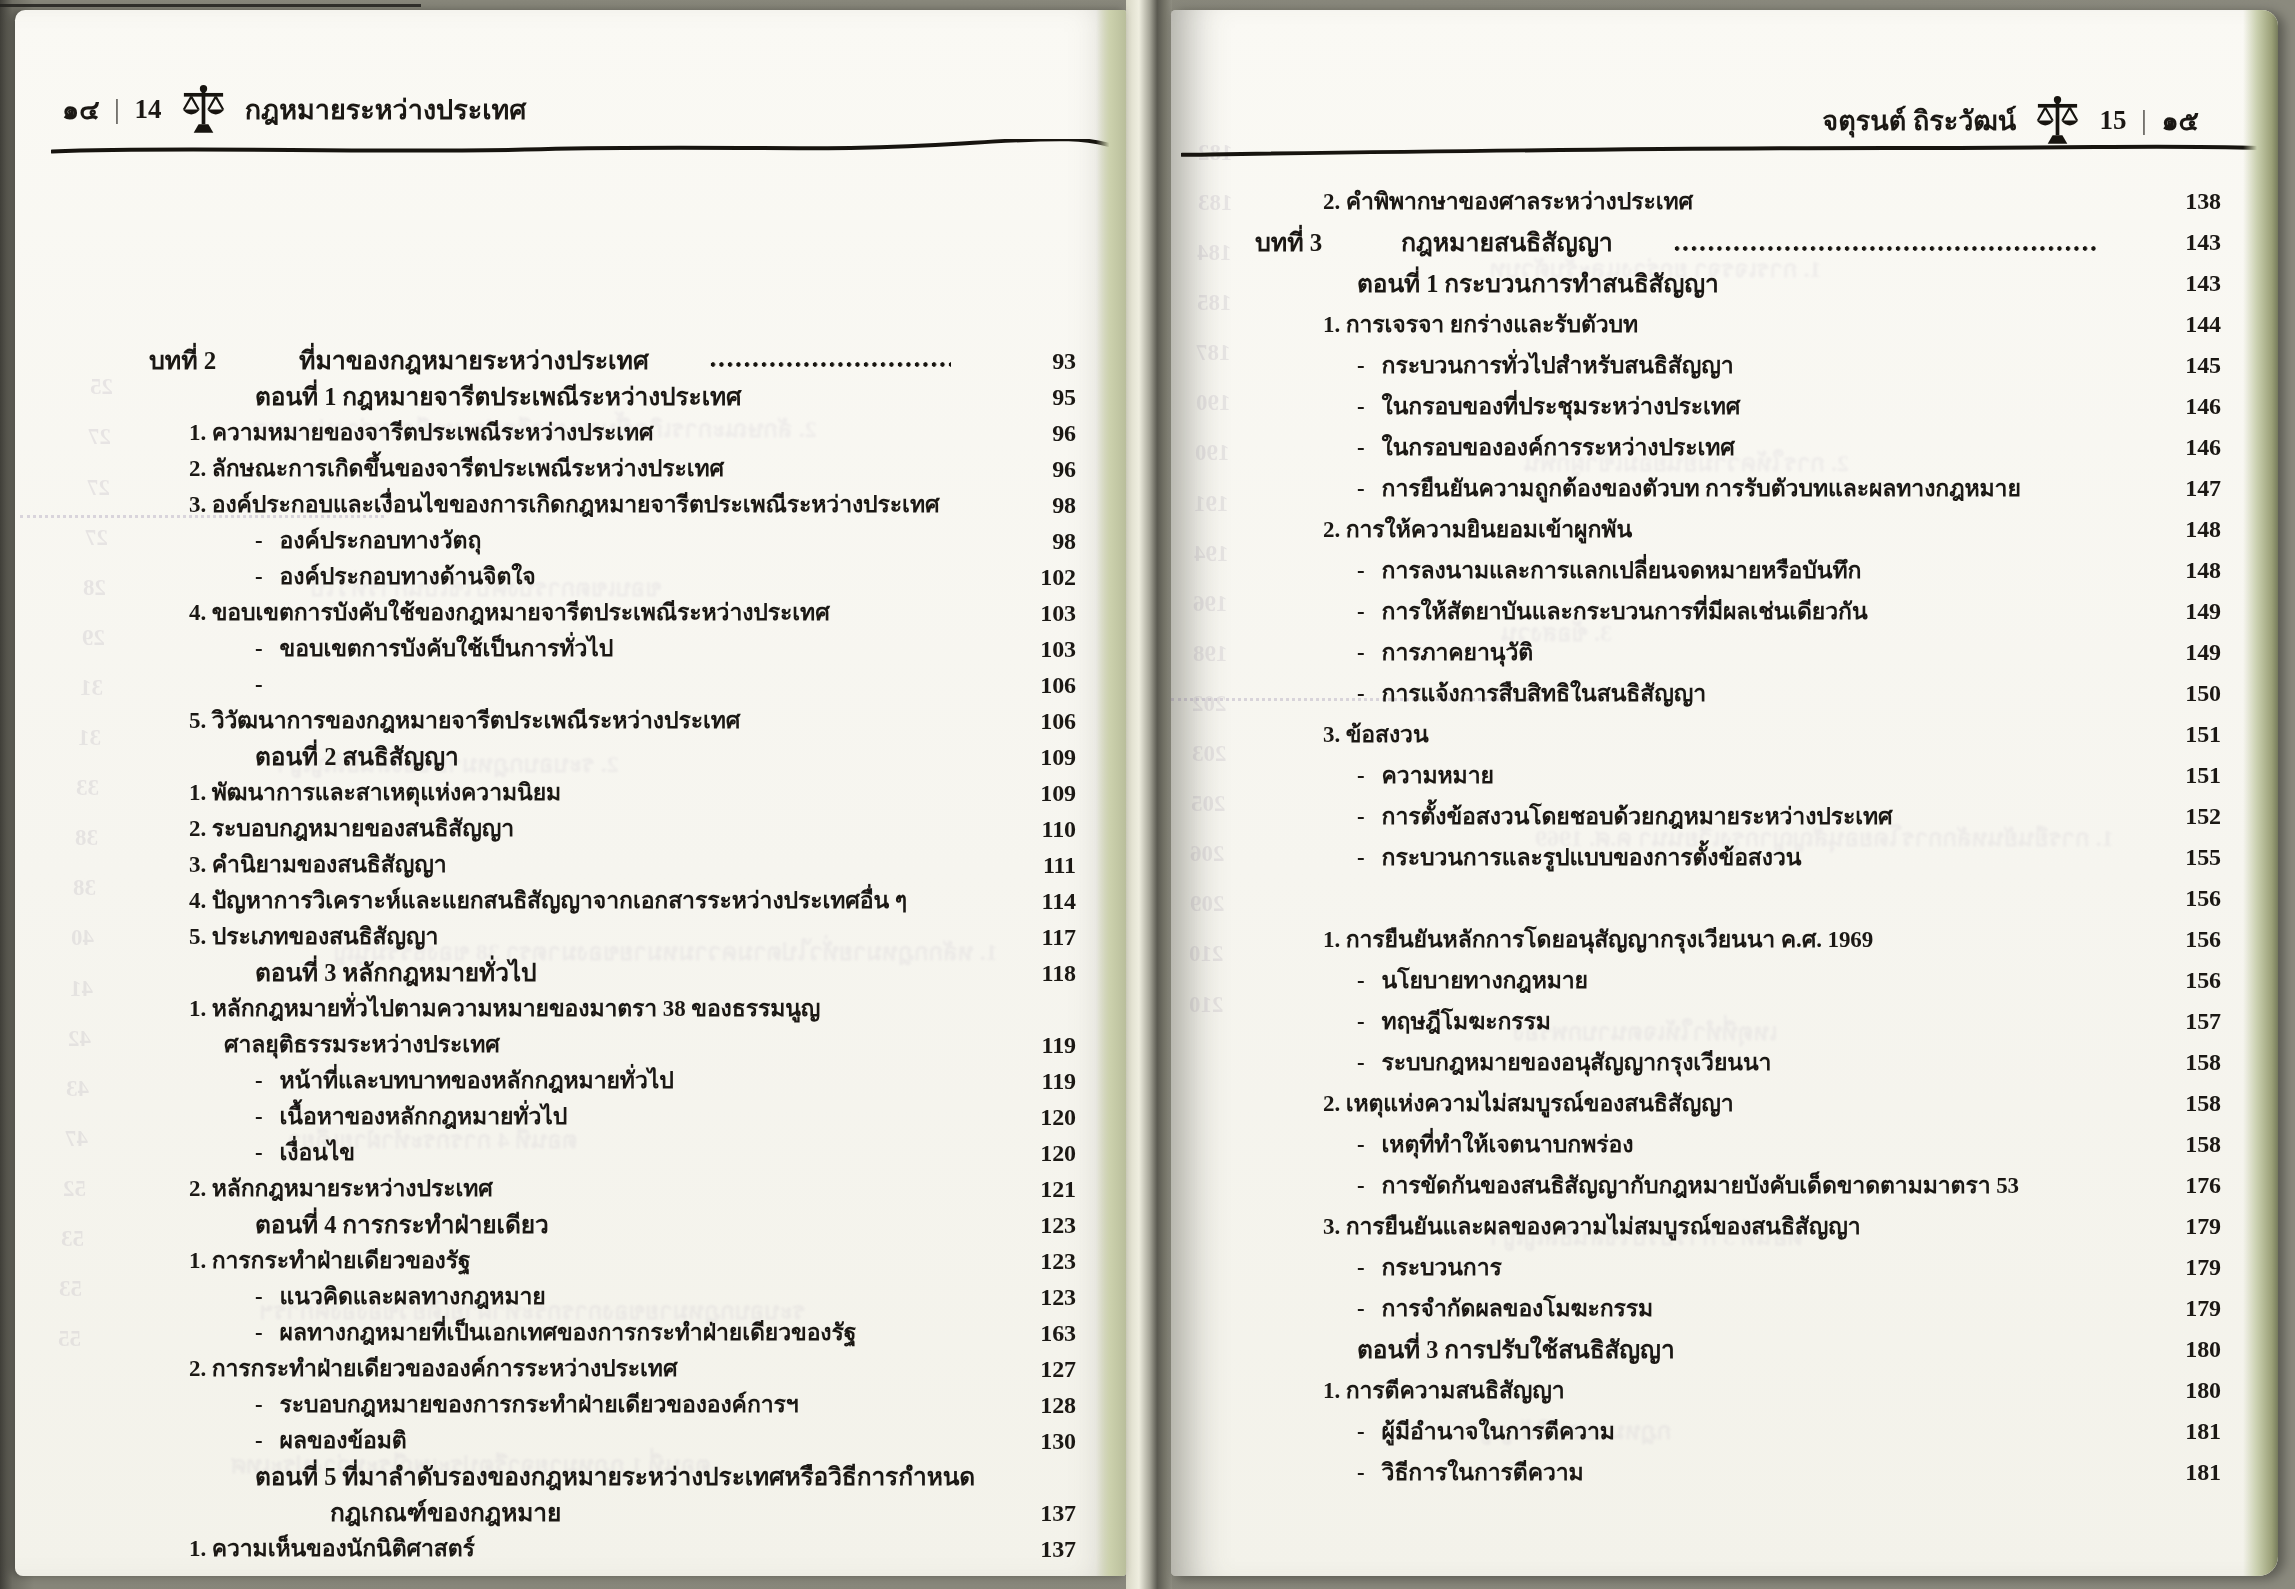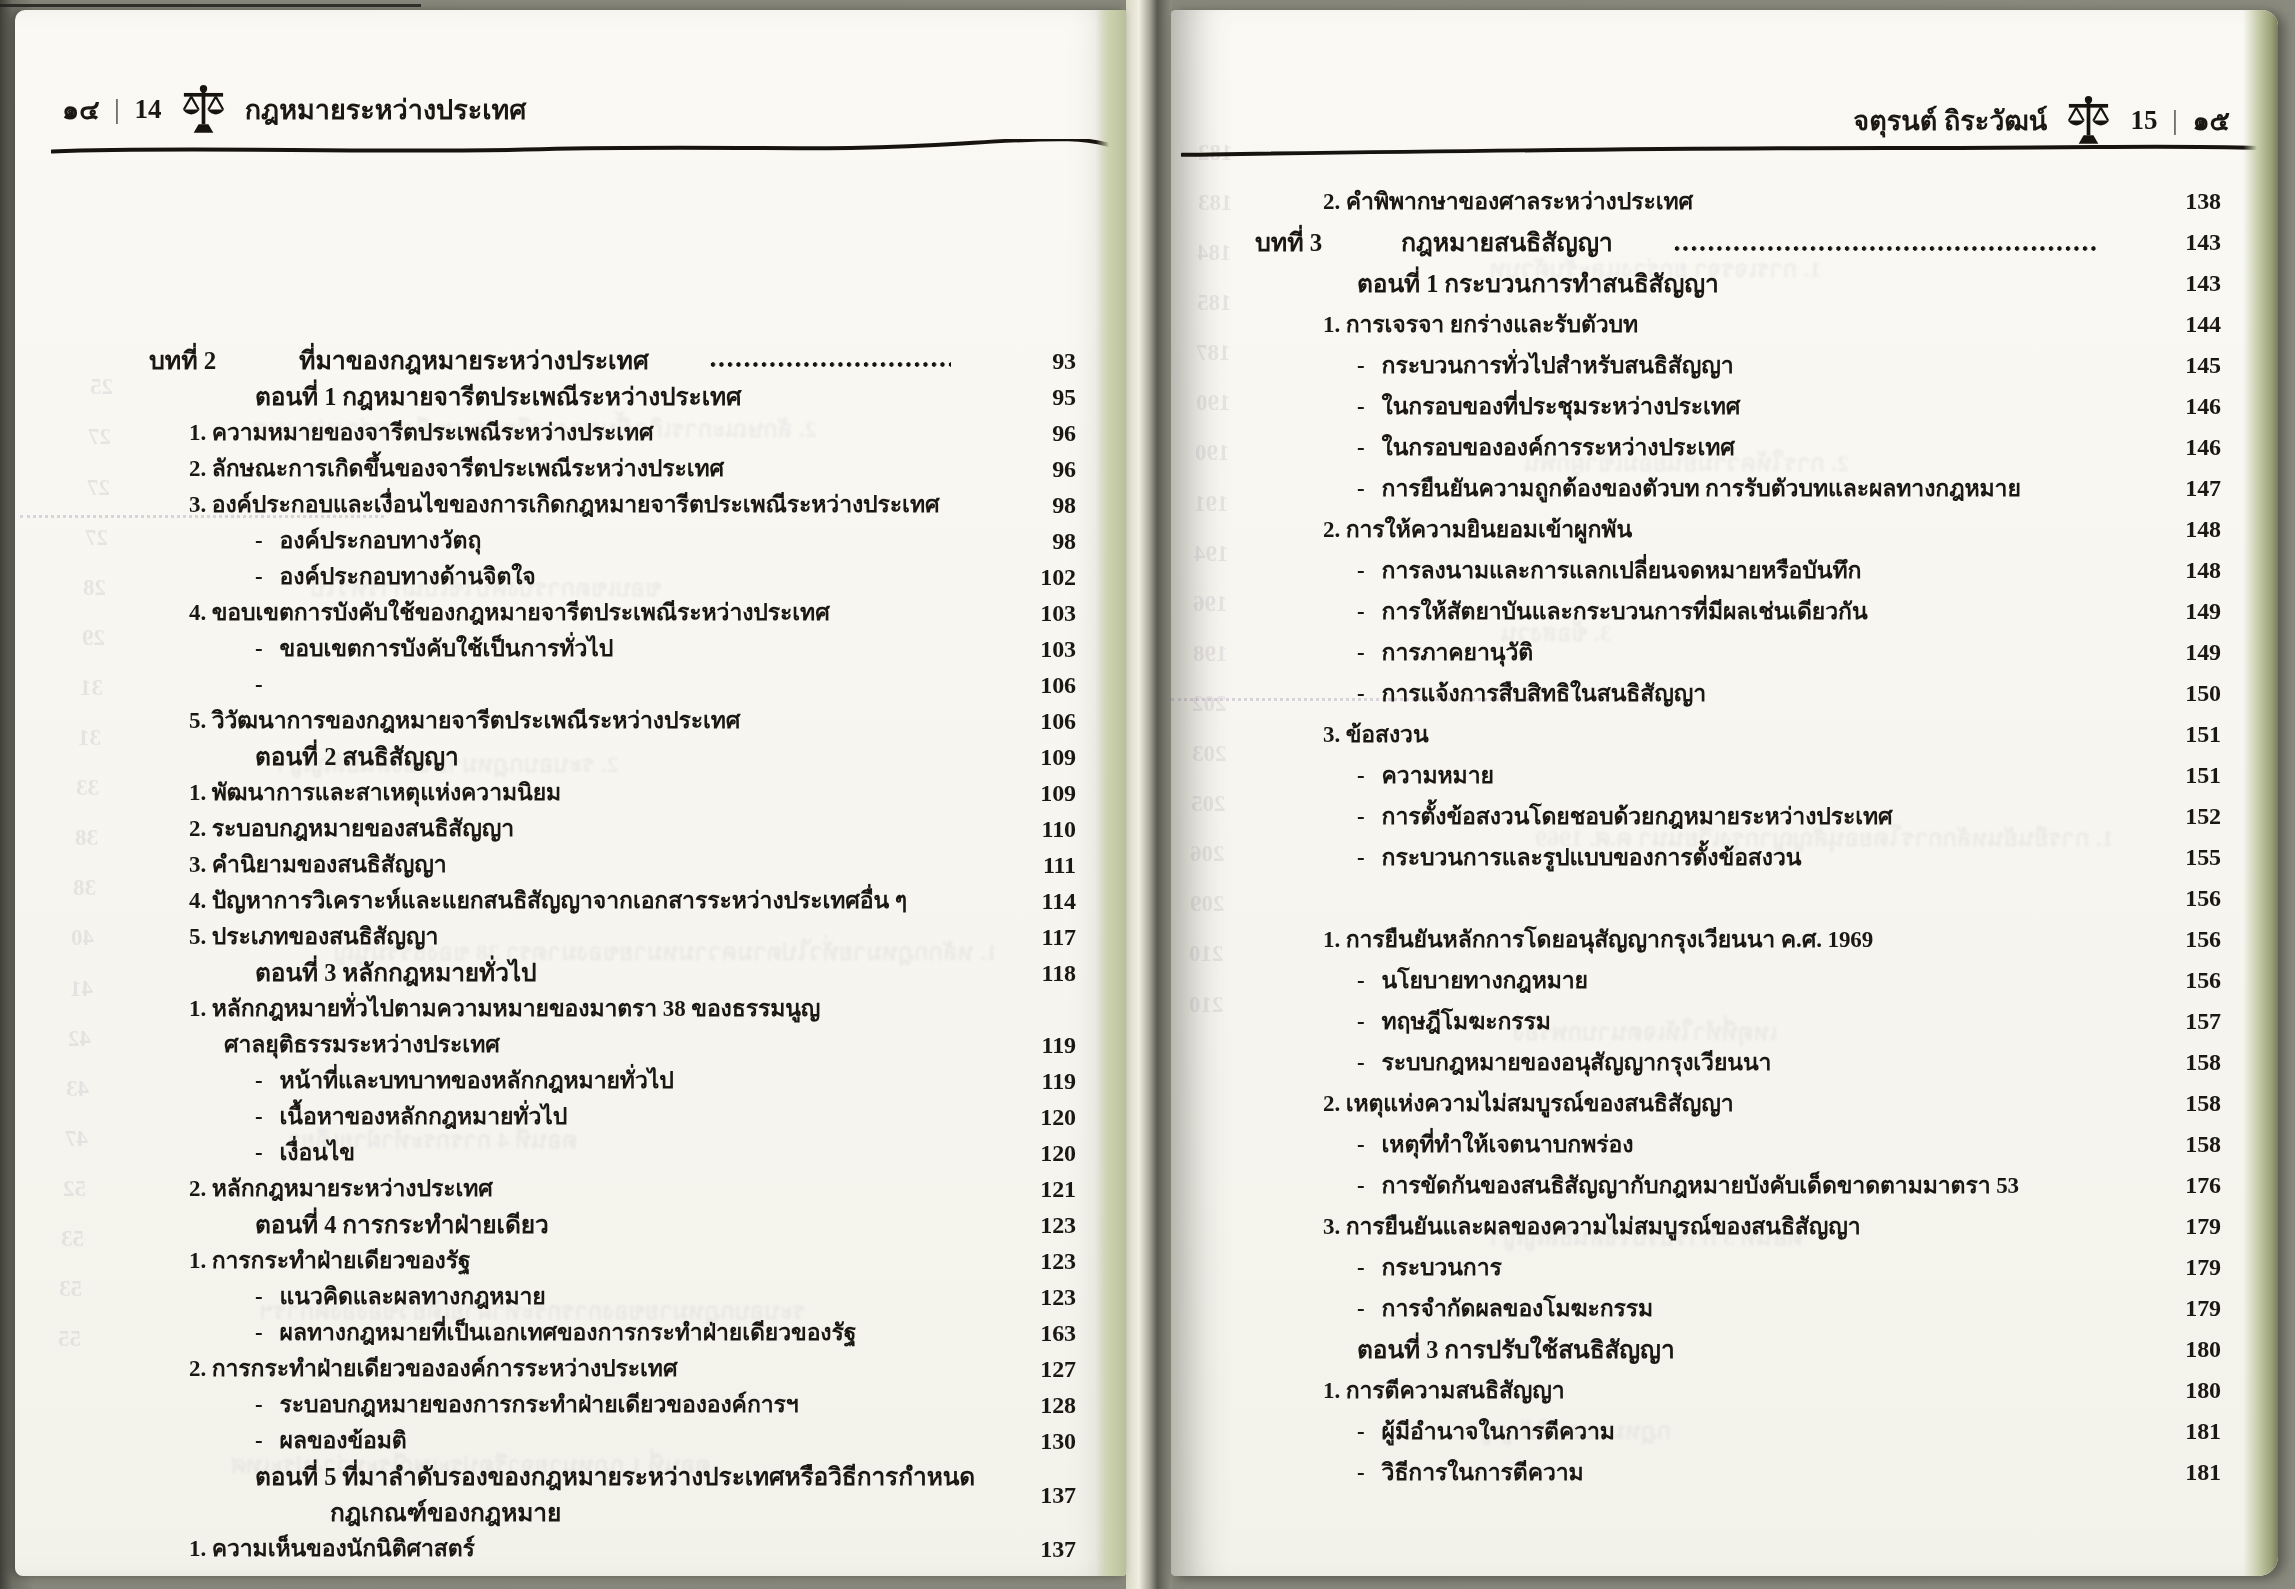--- a/index.html
+++ b/index.html
@@ -13,32 +13,32 @@
   .page.left{left:15px;width:1111px;border-radius:10.2px 2.3px 3.4px 8px;
         box-shadow:inset -40px 0 40px -27px rgba(95,95,80,.40), -3.4px 0 8px rgba(0,0,0,.30);}
   .page.right{left:1171px;width:1107px;border-radius:4.6px 16px 19.4px 4.6px;
         box-shadow:inset 46px 0 40px -31px rgba(70,70,60,.45), 5.7px 2.3px 10.2px rgba(0,0,0,.35);}
   .page.left::after{content:'';position:absolute;right:0;top:0;bottom:0;width:30px;border-radius:0 2.3px 3.4px 0;
         background:linear-gradient(90deg,rgba(204,209,173,0) 0%,#ccd1ad 45%,#b9be9b 100%);}
   .page.right::after{content:'';position:absolute;right:0;top:0;bottom:0;width:35px;border-radius:0 16px 19.4px 0;
         background:linear-gradient(90deg,rgba(201,207,174,0) 0%,#c9cfae 40%,#9ba078 82%,#777c5c 100%);}
   .hdr{position:absolute;display:flex;align-items:center;gap:13.7px;font-weight:700;white-space:nowrap;}
   .page.left .hdr{top:72px;left:47px;font-size:27px;}
-  .page.right .hdr{top:83px;right:48px;font-size:27px;}
+  .page.right .hdr{top:83px;right:79px;font-size:27px;}
   .hdr .divider{font-weight:400;opacity:.85;padding:0 1.1px;}
   .hdr .scales{width:49px;height:55px;margin:0 3.4px;}
   .rule{position:absolute;}
   .page.left .rule{left:36px;top:129px;}
   .page.right .rule{left:10.2px;top:130px;}
   .toc{position:absolute;left:0;right:0;display:flex;flex-direction:column;}
   .page.left .toc{top:333px;padding-left:134px;padding-right:50px;--lh:36px;}
   .page.right .toc{top:171px;padding-left:84px;padding-right:57px;--lh:41px;}
   .row{display:flex;align-items:flex-end;font-size:23px;font-weight:600;letter-spacing:-0.1px;}
   .lvl-chapter{font-size:25px;font-weight:700;gap:44px;}
-  .lvl-section{font-size:24.5px;font-weight:700;align-items:center;}
+  .lvl-section{font-size:24.5px;font-weight:700;}
   .chap-label{flex:0 0 auto;min-width:106px;line-height:var(--lh);}
   .page.right .chap-label{min-width:102px;}
   .lvl-section{padding-left:106px;}
   .page.right .lvl-section{padding-left:102px;}
   .lvl-item{padding-left:40px;}
   .page.right .lvl-item{padding-left:68px;}
   .lvl-sub{padding-left:106px;}
   .page.right .lvl-sub{padding-left:102px;}
   .dash{flex:0 0 auto;margin-right:17px;line-height:var(--lh);}
   .titles{flex:0 1 auto;display:block;min-width:0;}

